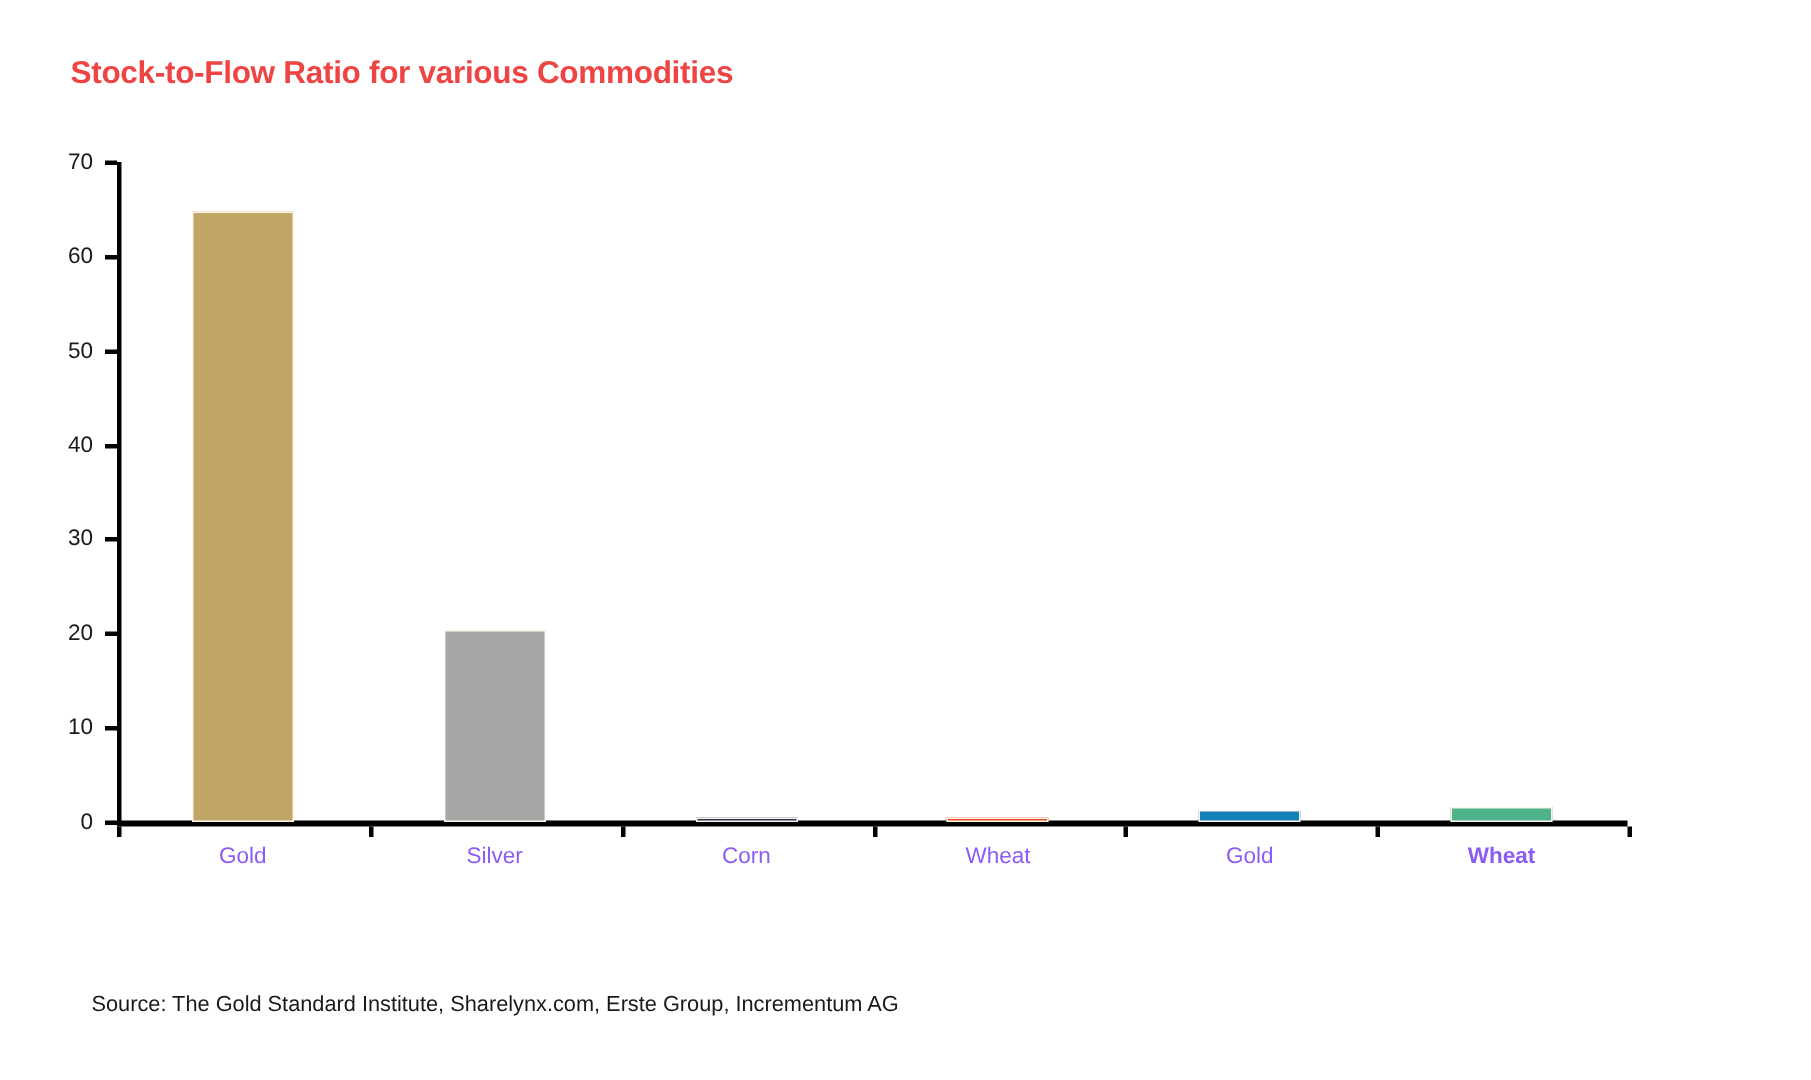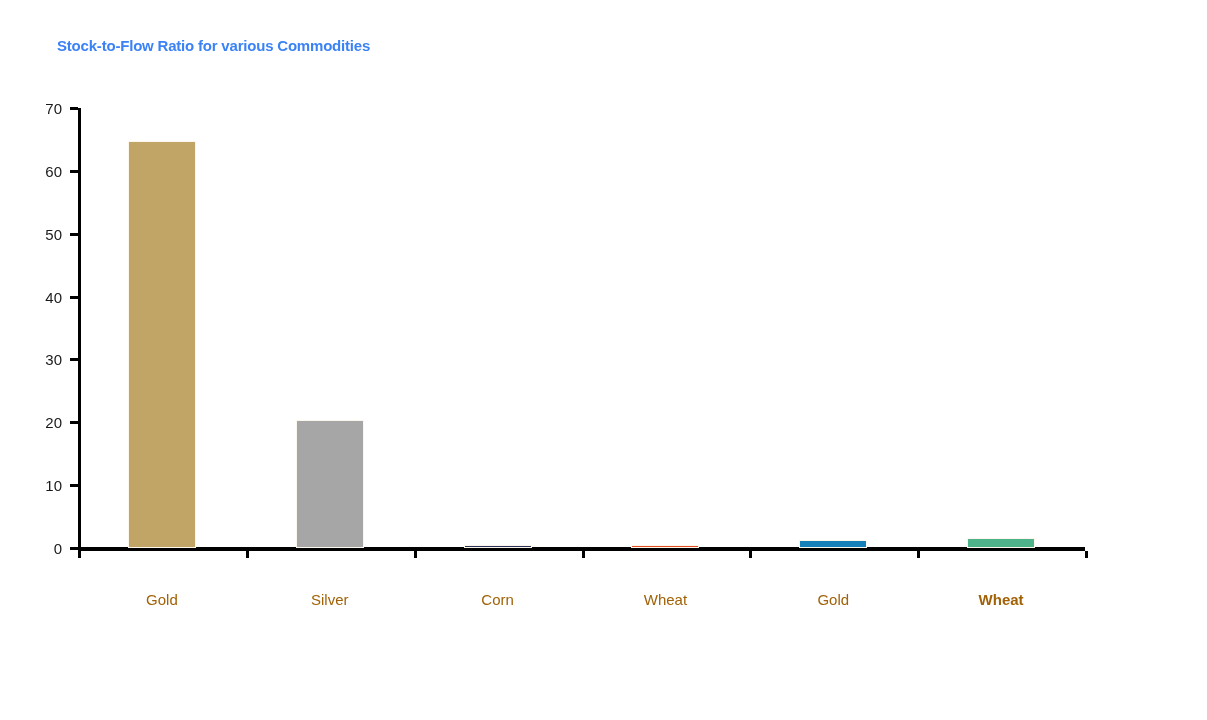--- a/index.html
+++ b/index.html
@@ -17,25 +17,25 @@
   #chart-root {
     position: relative;
     width: 1207px;
     height: 720px;
     background: #ffffff;
   }
 
   
   #chart-title {
     position: absolute;
-    left: 57px;
+    left: 47px;
     top: 37px;
-    font-size: 15px;
+    font-size: 21px;
     font-weight: bold;
-    color: #3b82f6;
+    color: #ef4444;
     letter-spacing: -0.2px;
     white-space: nowrap;
   }
 
   
   #y-axis-line {
     position: absolute;
     left: 78px;
     top: 108px;
     width: 3px;
@@ -90,23 +90,23 @@
     position: absolute;
     left: 78px;
     top: 108px;
     width: 1007px;
     height: 440px;
   }
 
   
   .cat-label {
     position: absolute;
-    top: 591px;
+    top: 562px;
     font-size: 15px;
-    color: #a16207;
+    color: #8b5cf6;
     text-align: center;
     transform: translateX(-50%);
     white-space: nowrap;
   }
 
   
   #source-note {
     position: absolute;
     left: 61px;
     top: 662px;
@@ -165,14 +165,15 @@
 
   <div id="cat-labels-layer">
       <div class="cat-label" style="left: 161.917px;">Gold</div>
       <div class="cat-label" style="left: 329.75px;">Silver</div>
       <div class="cat-label" style="left: 497.583px;">Corn</div>
       <div class="cat-label" style="left: 665.417px;">Wheat</div>
       <div class="cat-label" style="left: 833.25px;">Gold</div>
       <div class="cat-label" style="left: 1001.08px; font-weight: bold;">Wheat</div>
     </div>
 
+  <div id="source-note">Source: The Gold Standard Institute, Sharelynx.com, Erste Group, Incrementum AG</div>
 
 </div>
 
 </body></html>

